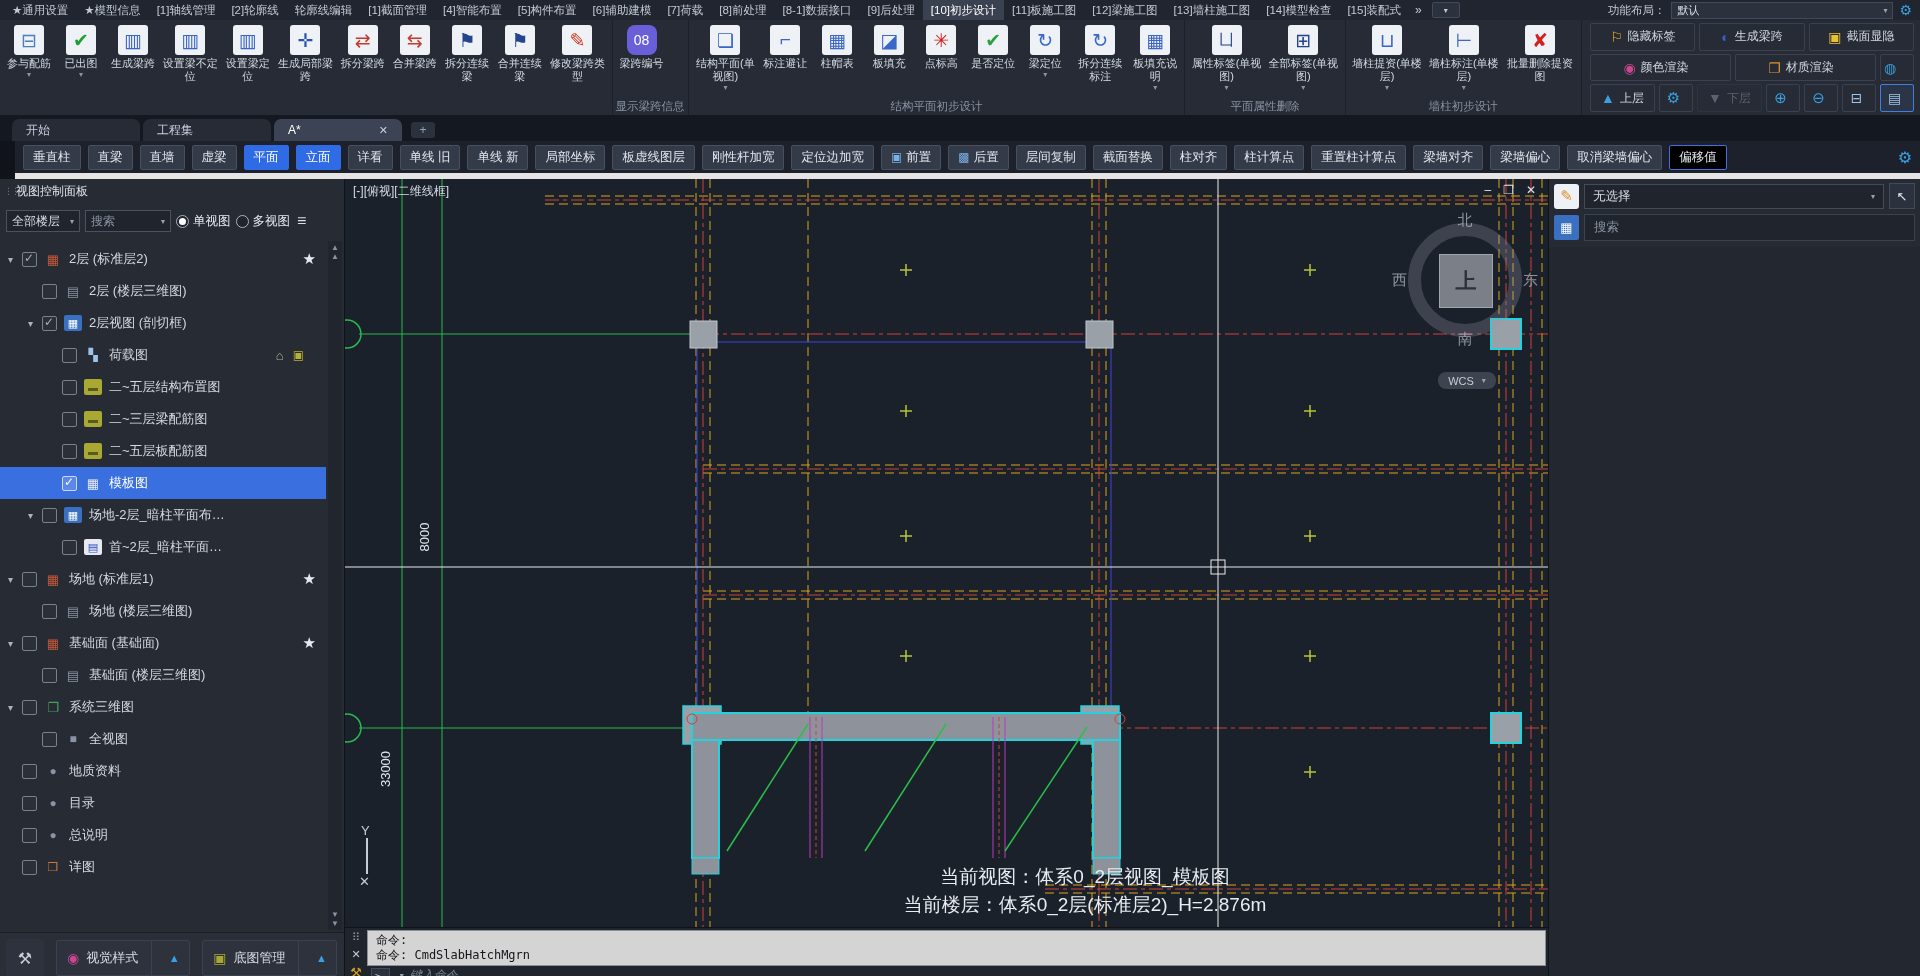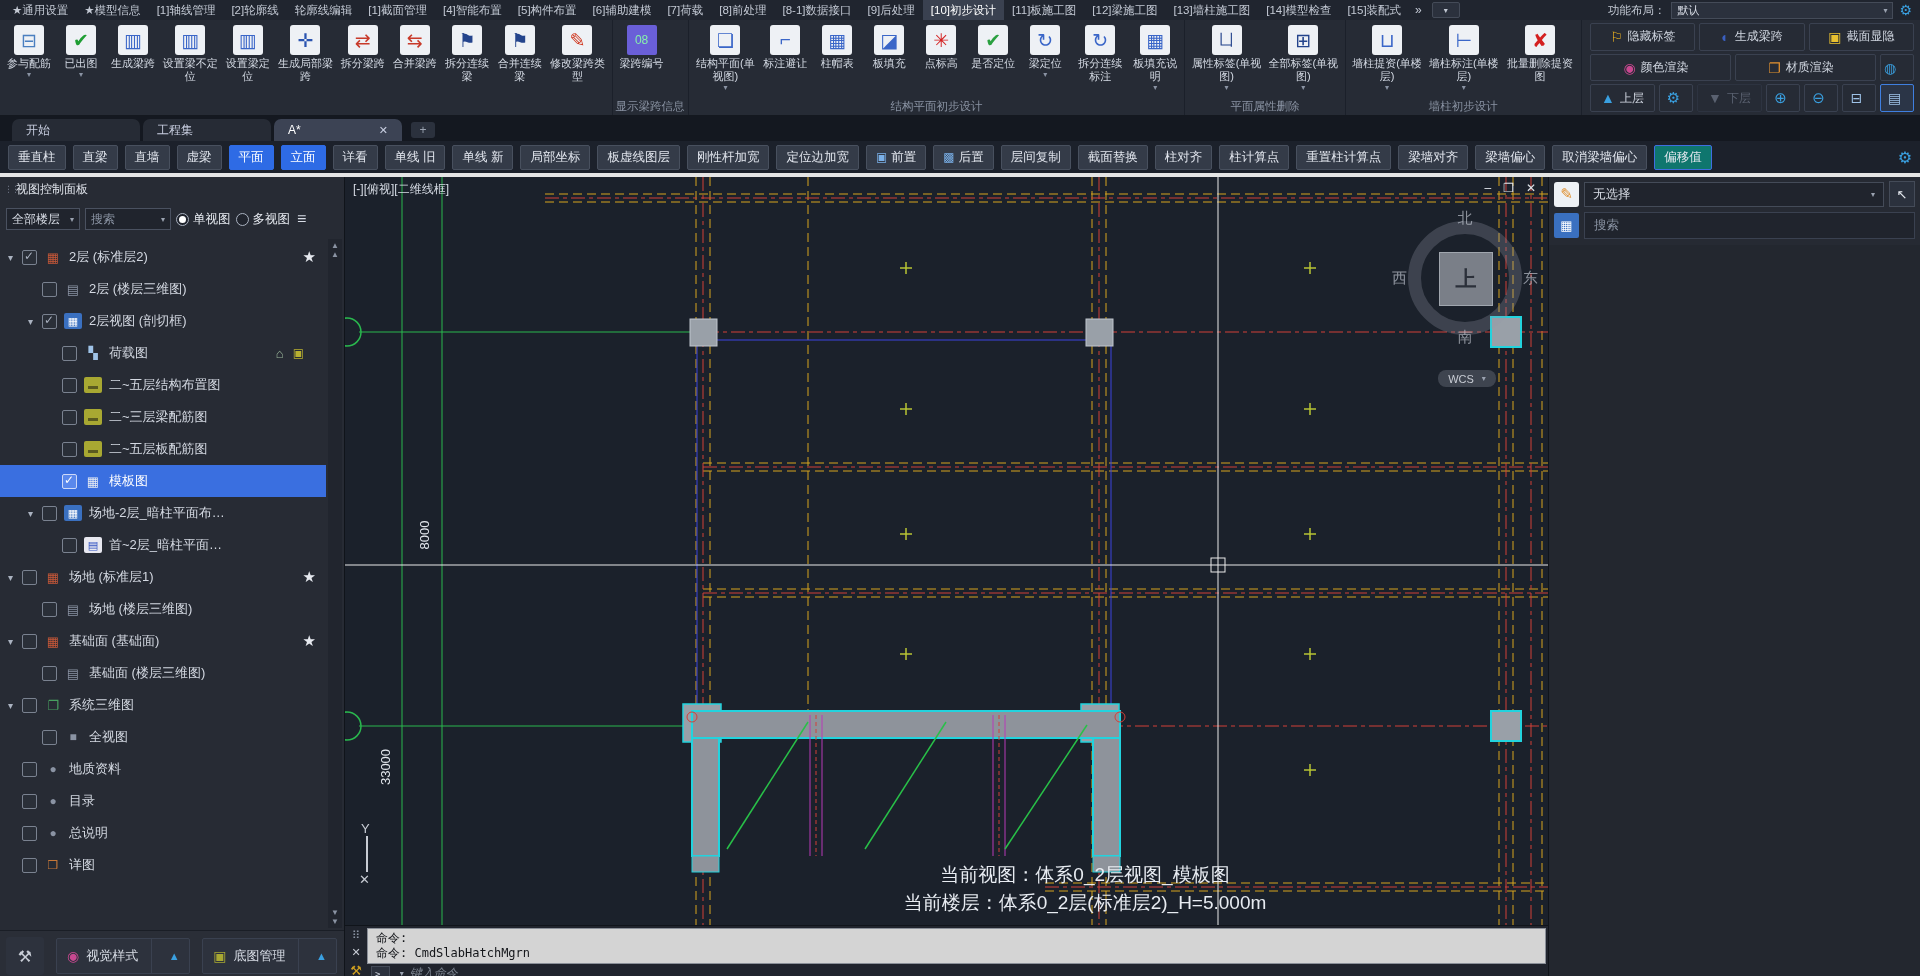--- a/index.html
+++ b/index.html
@@ -34,24 +34,24 @@
   .qbtn.disabled{color:#5a6170;border-color:#2d3340;}
   .qbtn.active{border-color:#3f7fe0;background:#2b3547;}
   .qicon{font-size:14px;display:flex;align-items:center;justify-content:center;}
   
   .tabrow{height:25px;background:#141820;display:flex;align-items:flex-end;padding-left:12px;gap:3px;}
   .tab{height:22px;min-width:100px;background:#262b35;color:#c8cee0;font-size:12px;display:flex;align-items:center;padding:0 14px;border-radius:7px 7px 0 0;gap:26px;}
   .tab.active{background:#3c4354;color:#fff;}
   .tab-close{font-size:11px;color:#c8cee0;margin-left:auto;}
   .tab-add{width:24px;height:16px;background:#2b313d;border-radius:3px;margin:0 0 3px 6px;color:#9aa2b0;display:flex;align-items:center;justify-content:center;font-size:12px;}
   
-  .toolbar2{height:32px;background:#1c212b;display:flex;align-items:center;padding:0 8px;gap:7px;font-size:12.5px;border-bottom:4px solid #e5e5e5;}
+  .toolbar2{height:32px;background:#1c212b;display:flex;align-items:center;padding:0 8px;gap:7px;font-size:12.5px;border-bottom:6px solid #e5e5e5;margin-left:15px;}
   .tbtn{background:#343b48;border:1px solid #48505e;color:#e2e6ee;padding:3px 9px;border-radius:2px;display:flex;align-items:center;gap:4px;white-space:nowrap;cursor:default;}
   .tbtn.active{background:#2e6be5;border-color:#2e6be5;color:#fff;}
-  .tbtn.outlined{background:#0f766e;border:1px solid #3f6fe0;}
+  .tbtn.outlined{background:#000000;border:1px solid #3f6fe0;}
   .tb-icon:empty{display:none;}
   .toolbar2 .gearglyph{margin-left:auto;font-size:16px;}
   
   .main{display:flex;height:804px;}
   .left-panel{width:345px;background:#272b34;display:flex;flex-direction:column;border-right:1px solid #10141a;box-sizing:border-box;}
   .panel-title{height:24px;font-size:12px;color:#dfe3ea;display:flex;align-items:center;padding-left:16px;position:relative;flex:none;}
   .panel-title::before{content:"⋮⋮";position:absolute;left:4px;font-size:9px;color:#6a7180;letter-spacing:-2px;}
   .lp-controls{display:flex;align-items:center;gap:5px;padding:5px 6px;height:36px;box-sizing:border-box;flex:none;}
   .lp-select{background:#20242d;border:1px solid #4a5160;height:22px;display:flex;align-items:center;font-size:12px;color:#d8dde6;padding:0 5px;box-sizing:border-box;}
   .lp-select .dd{margin-left:auto;}
@@ -236,21 +236,21 @@
         <div class="ritem">
           <span class="ricon" style="color: rgb(208, 56, 32);">✎</span>
           <span class="rlabel">修改梁跨类型</span>
         </div>
       </div>
   </div>
   <div class="rgroup">
     <div class="ritems">
 
         <div class="ritem">
-          <span class="ricon" style="color: #86efac; background: rgb(106, 95, 216); border-radius: 2px; font-size: 12px;">08</span>
+          <span class="ricon" style="color: #ffffff; background: rgb(106, 95, 216); border-radius: 8px; font-size: 14px;">08</span>
           <span class="rlabel">梁跨编号</span>
         </div>
       </div>
     <div class="rgroup-label">显示梁跨信息</div>
   </div>
   <div class="rgroup">
     <div class="ritems">
 
         <div class="ritem has-dd">
           <span class="ricon" style="color: rgb(58, 102, 200);">❏</span>
@@ -903,21 +903,21 @@
         <span>WCS</span>
           <span class="dd">▾</span>
       </div>
       <div class="ucs">
         <div class="y">Y</div>
         <div class="axis"></div>
         <div class="x">✕</div>
       </div>
       <div class="status-text">
         <div>当前视图：体系0_2层视图_模板图</div>
-        <div>当前楼层：体系0_2层(标准层2)_H=5.000m</div>
+        <div>当前楼层：体系0_2层(标准层2)_H=2.876m</div>
       </div>
     </div>
     <div class="command">
       <div class="cmd-side">
         <span style="color: rgb(138, 147, 163);">⠿</span>
         <span style="color: rgb(200, 205, 214);">✕</span>
         <span style="color: rgb(208, 160, 32); font-size: 13px;">⚒</span>
       </div>
       <div class="cmd-main">
         <div class="cmd-history">

